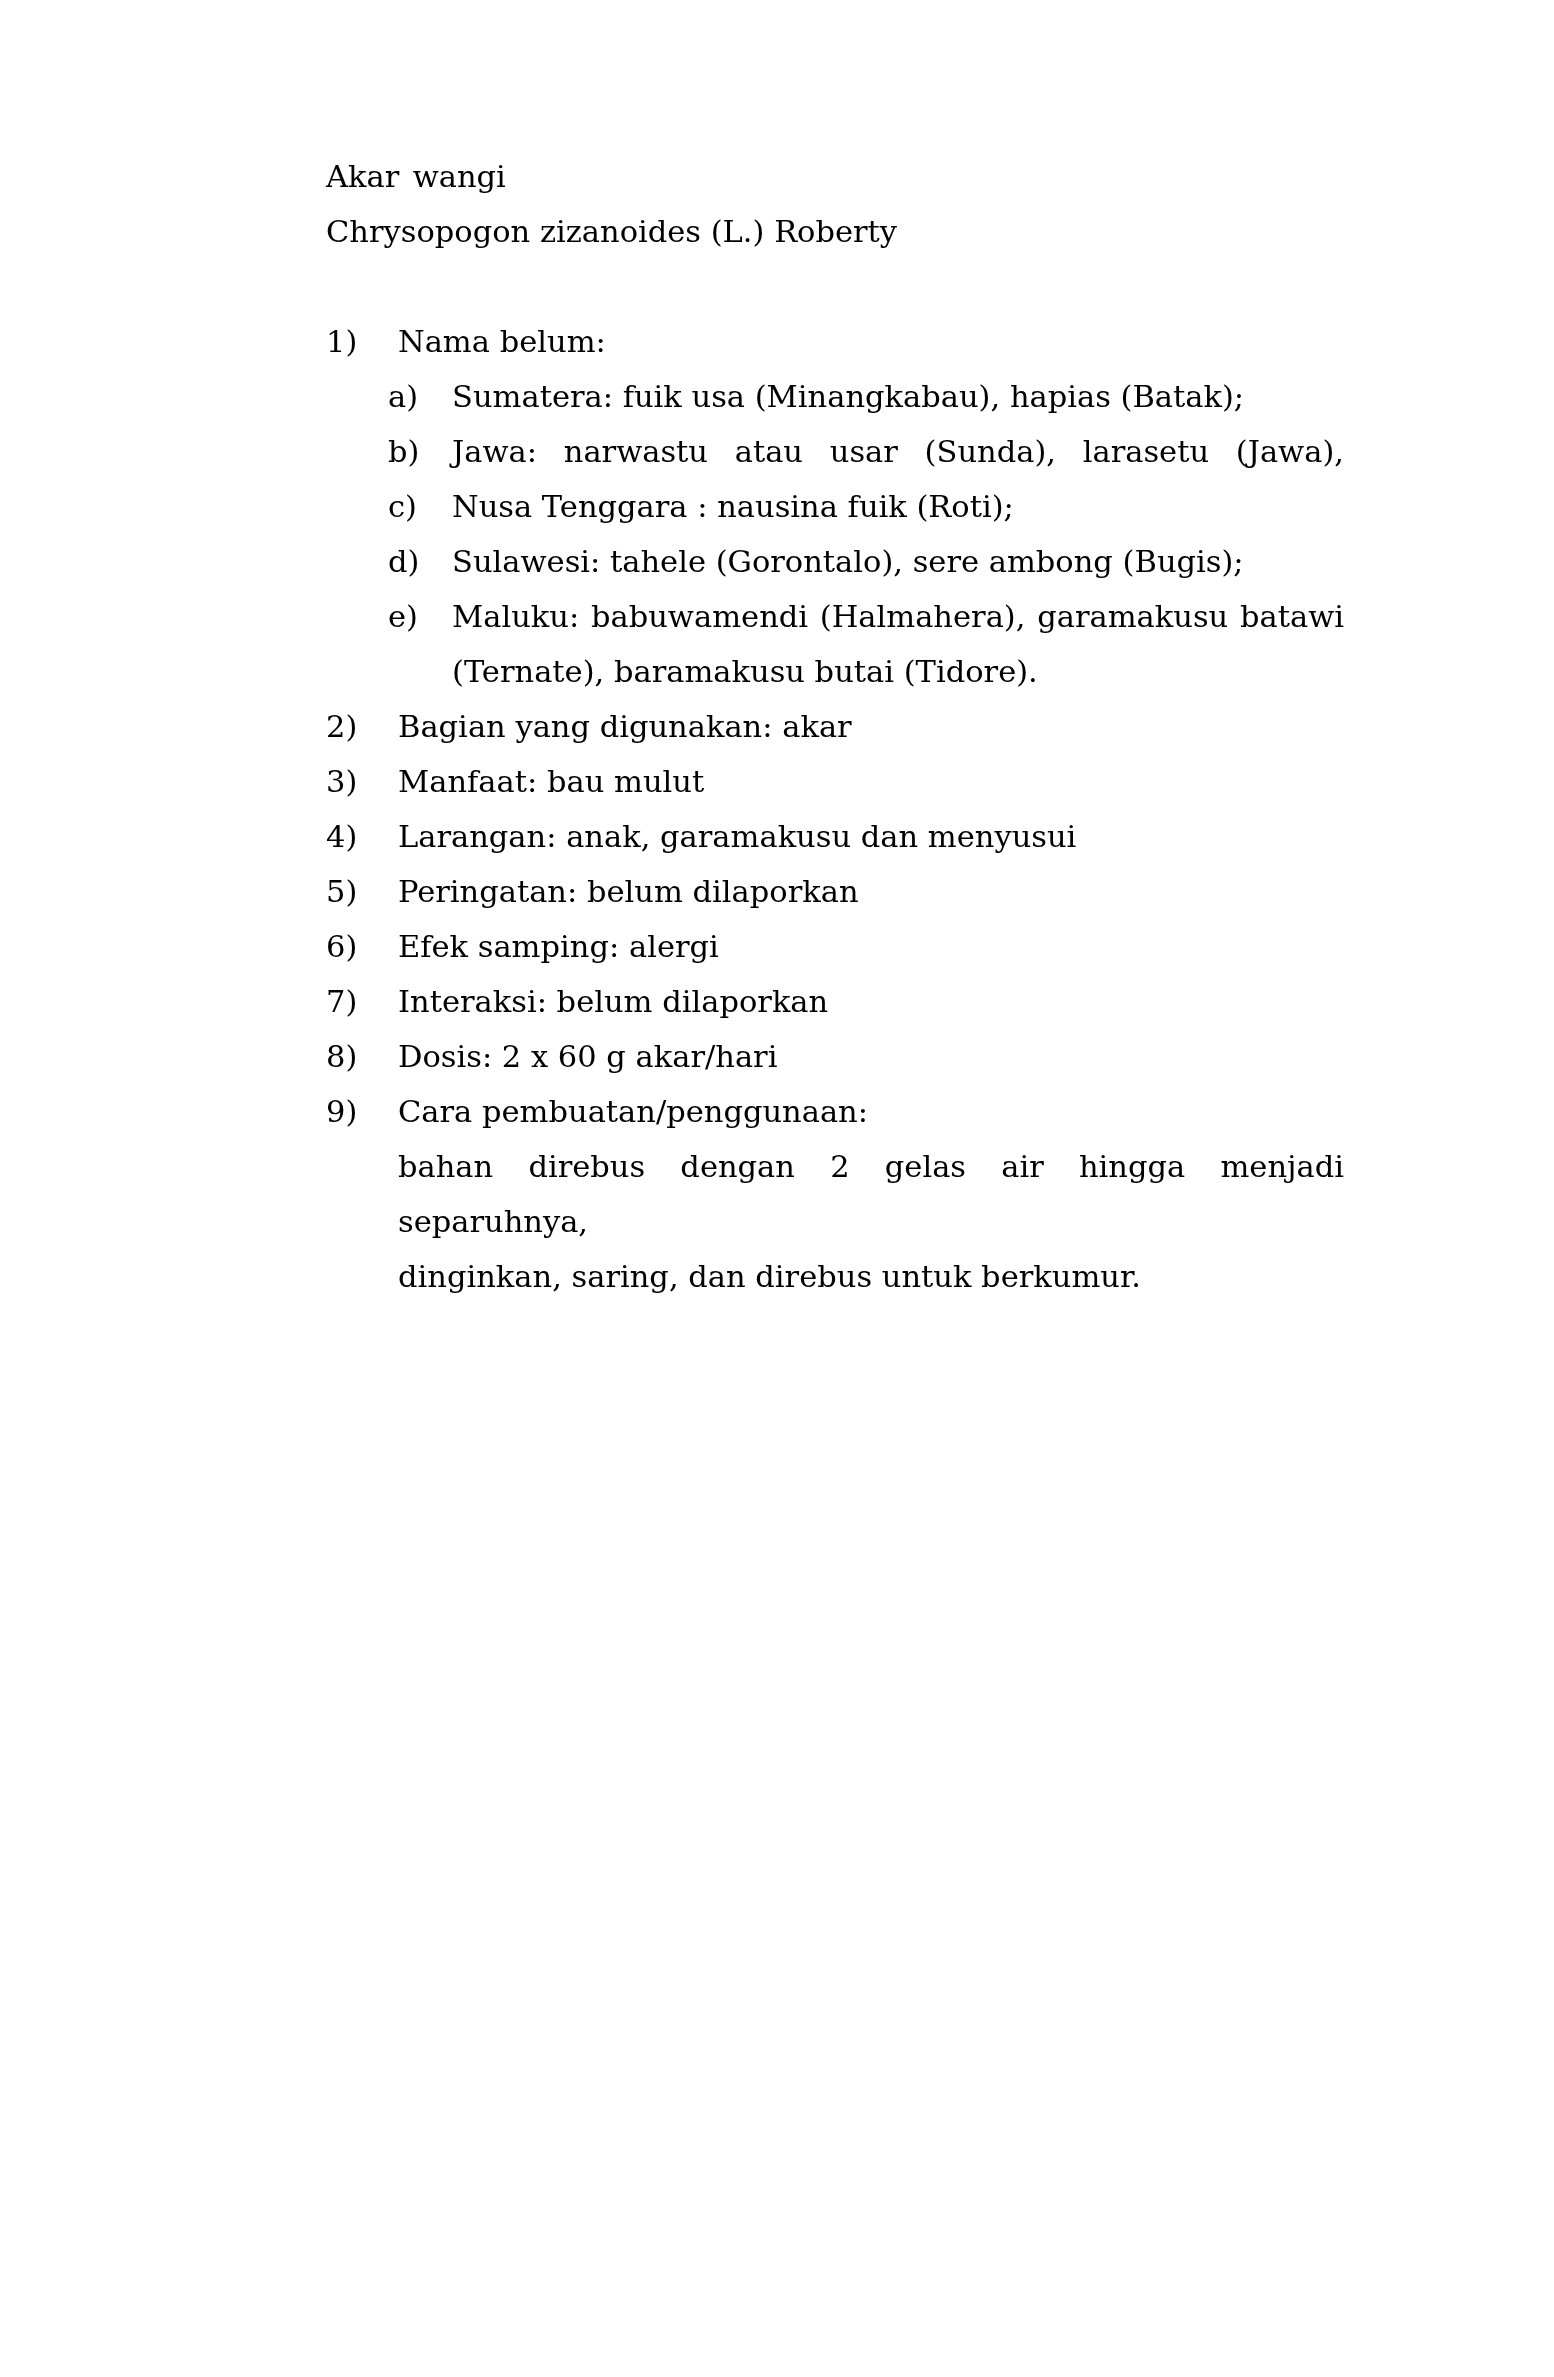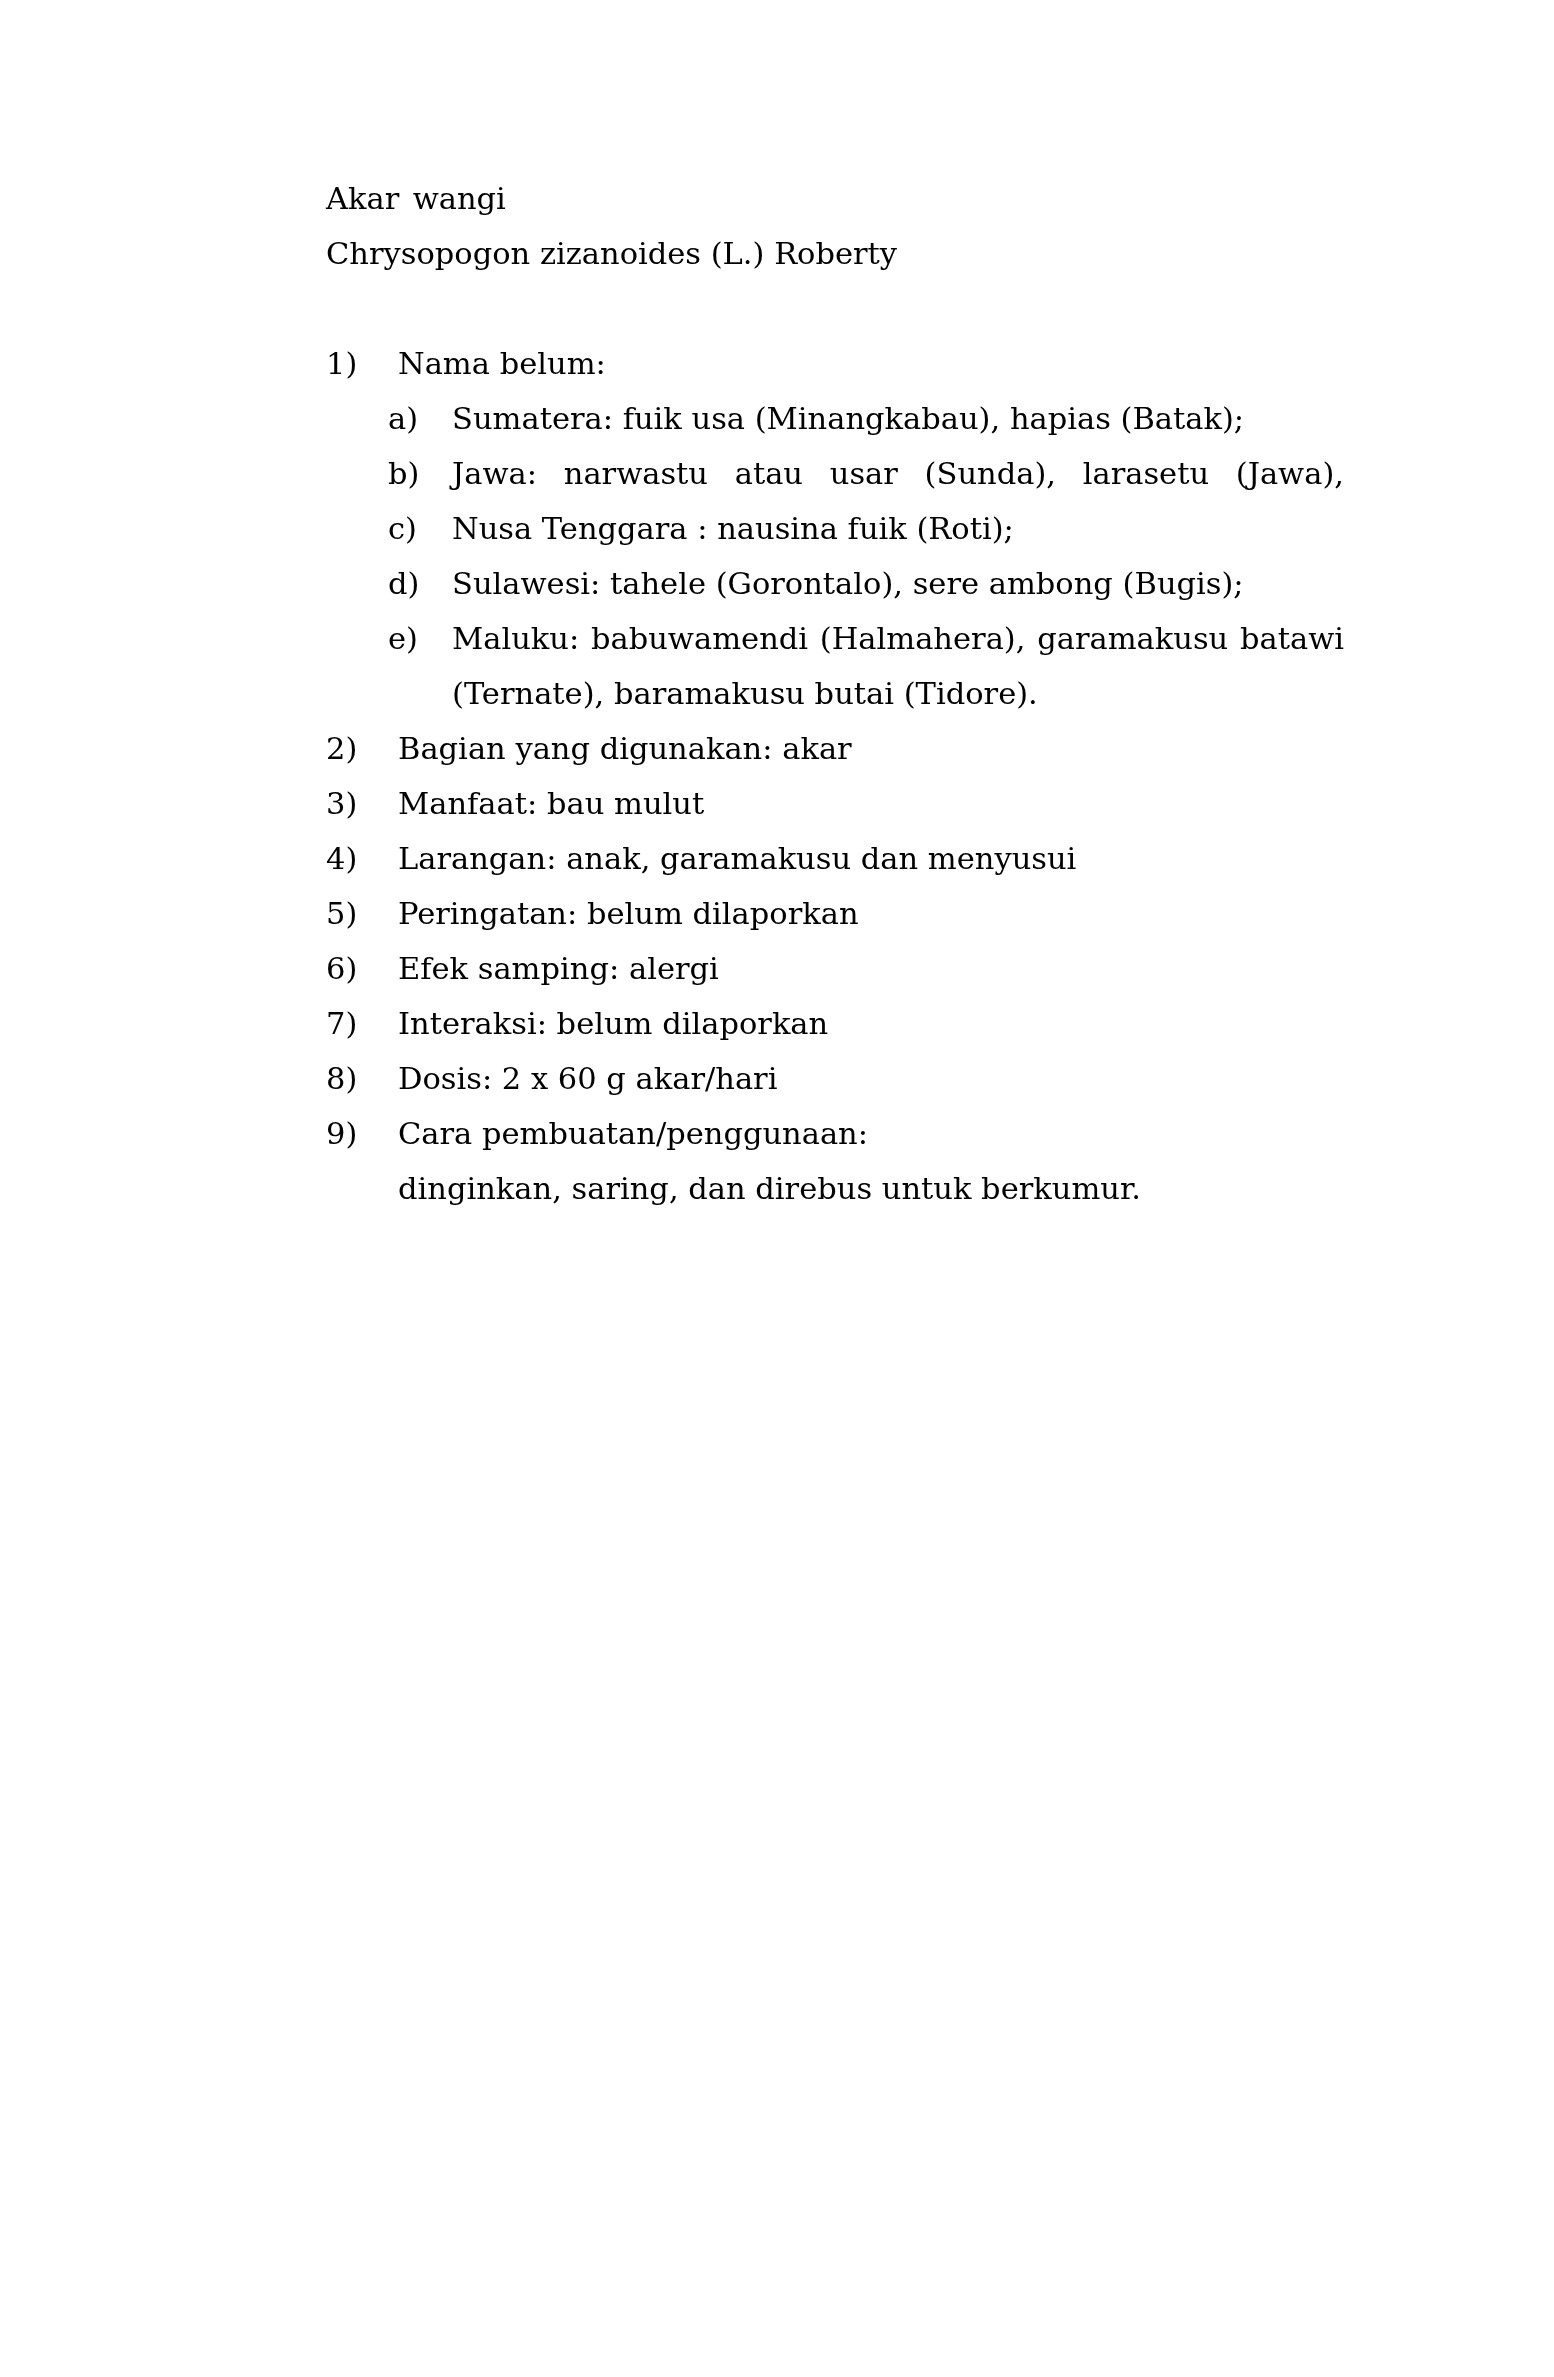--- a/index.html
+++ b/index.html
@@ -8,21 +8,20 @@
     background: #ffffff;
   }
   .page {
     position: relative;
     width: 1555px;
     height: 2317px;
     background: #ffffff;
     overflow: hidden;
     font-family: "DejaVu Serif", "Liberation Serif", serif;
     color: #000000;
-    margin-top: 22px;
   }
   .content {
     position: absolute;
     left: 326px;
     top: 149px;
     width: 1018px;
     font-size: 30.5px;
     line-height: 55px;
   }
   .title-line {
@@ -113,19 +112,20 @@
           <span class="marker">7)</span>
           <div class="line">Interaksi: belum dilaporkan</div>
         </div>
         <div class="item l1">
           <span class="marker">8)</span>
           <div class="line">Dosis: 2 x 60 g akar/hari</div>
         </div>
         <div class="item l1">
           <span class="marker">9)</span>
           <div class="line">Cara pembuatan/penggunaan:</div>
+          <div class="line justify">bahan direbus dengan 2 gelas air hingga menjadi separuhnya,</div>
           <div class="line">dinginkan, saring, dan direbus untuk berkumur.</div>
         </div>
       </div>
 
   </div>
 </div>
 
 
 </body></html>

